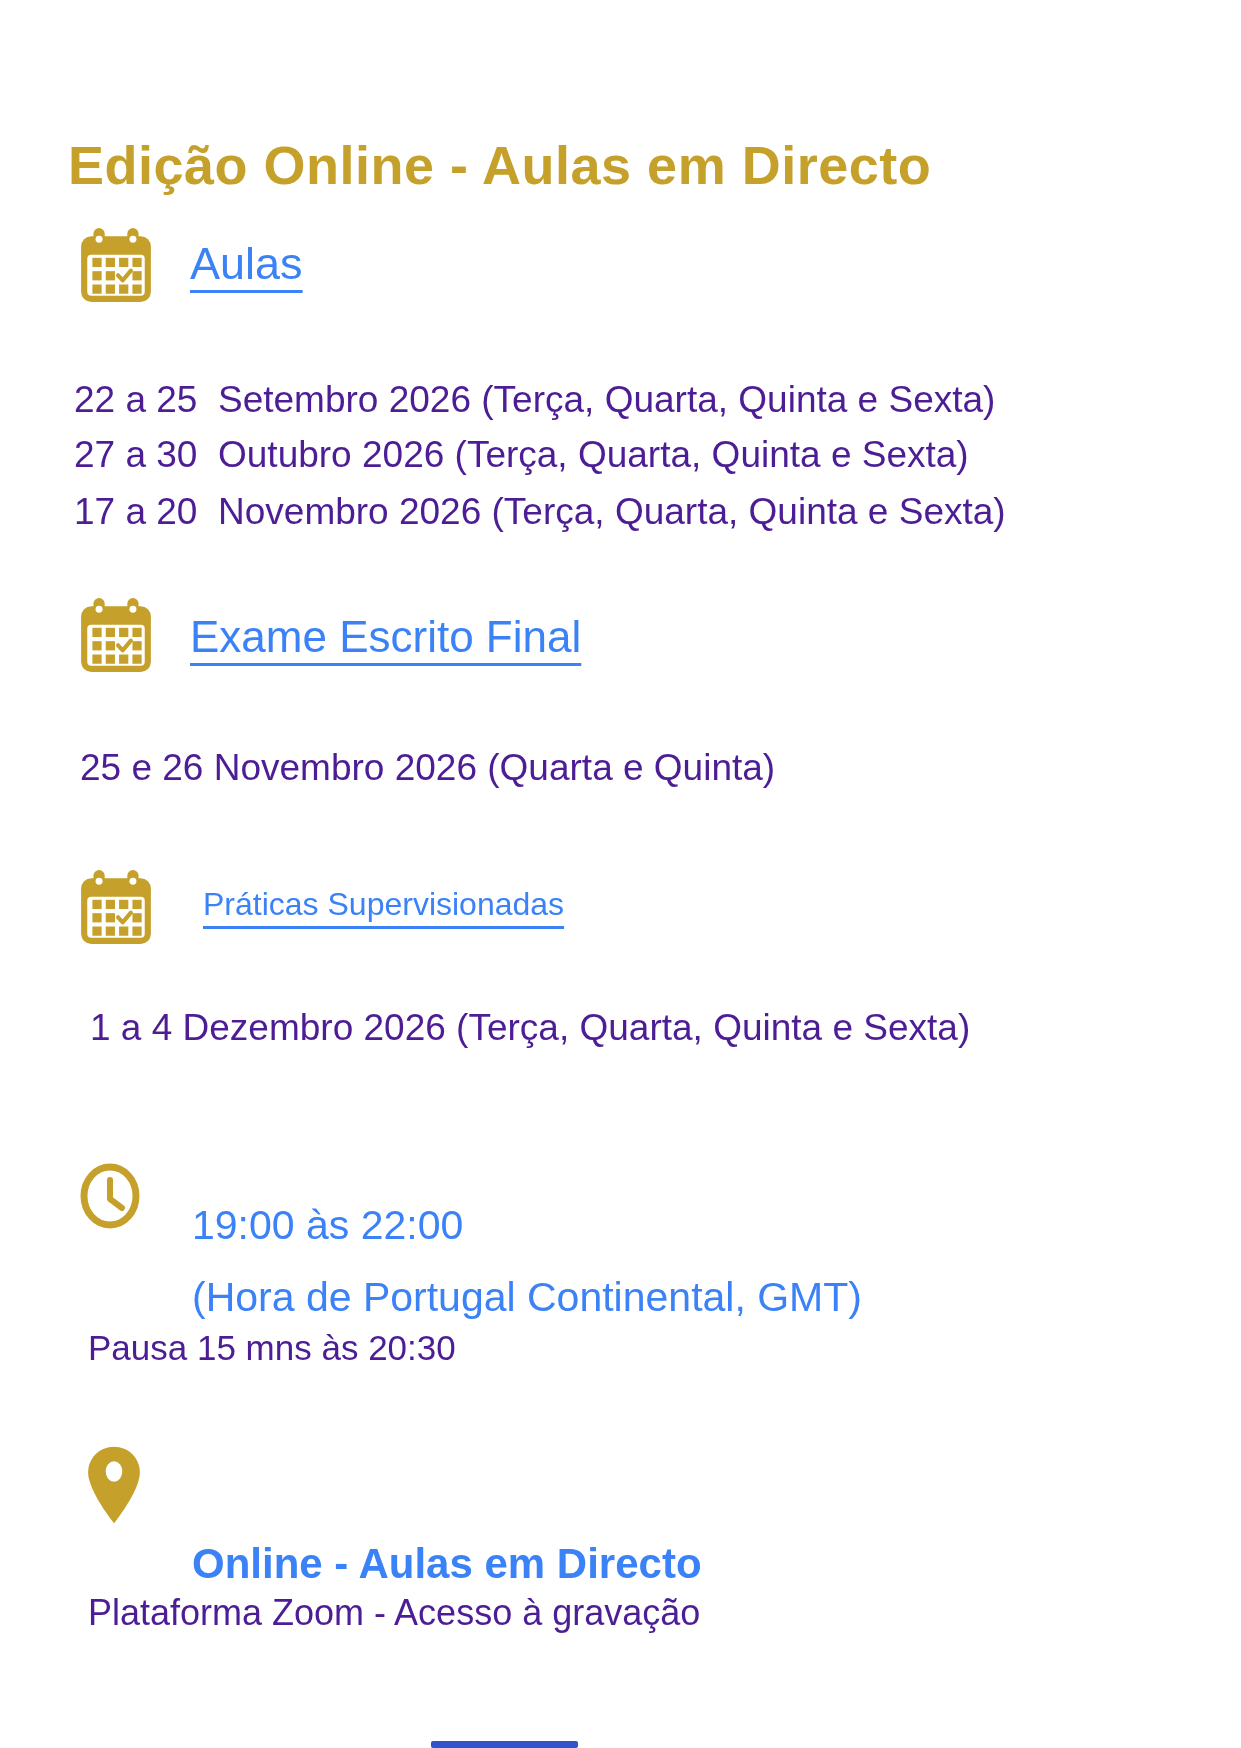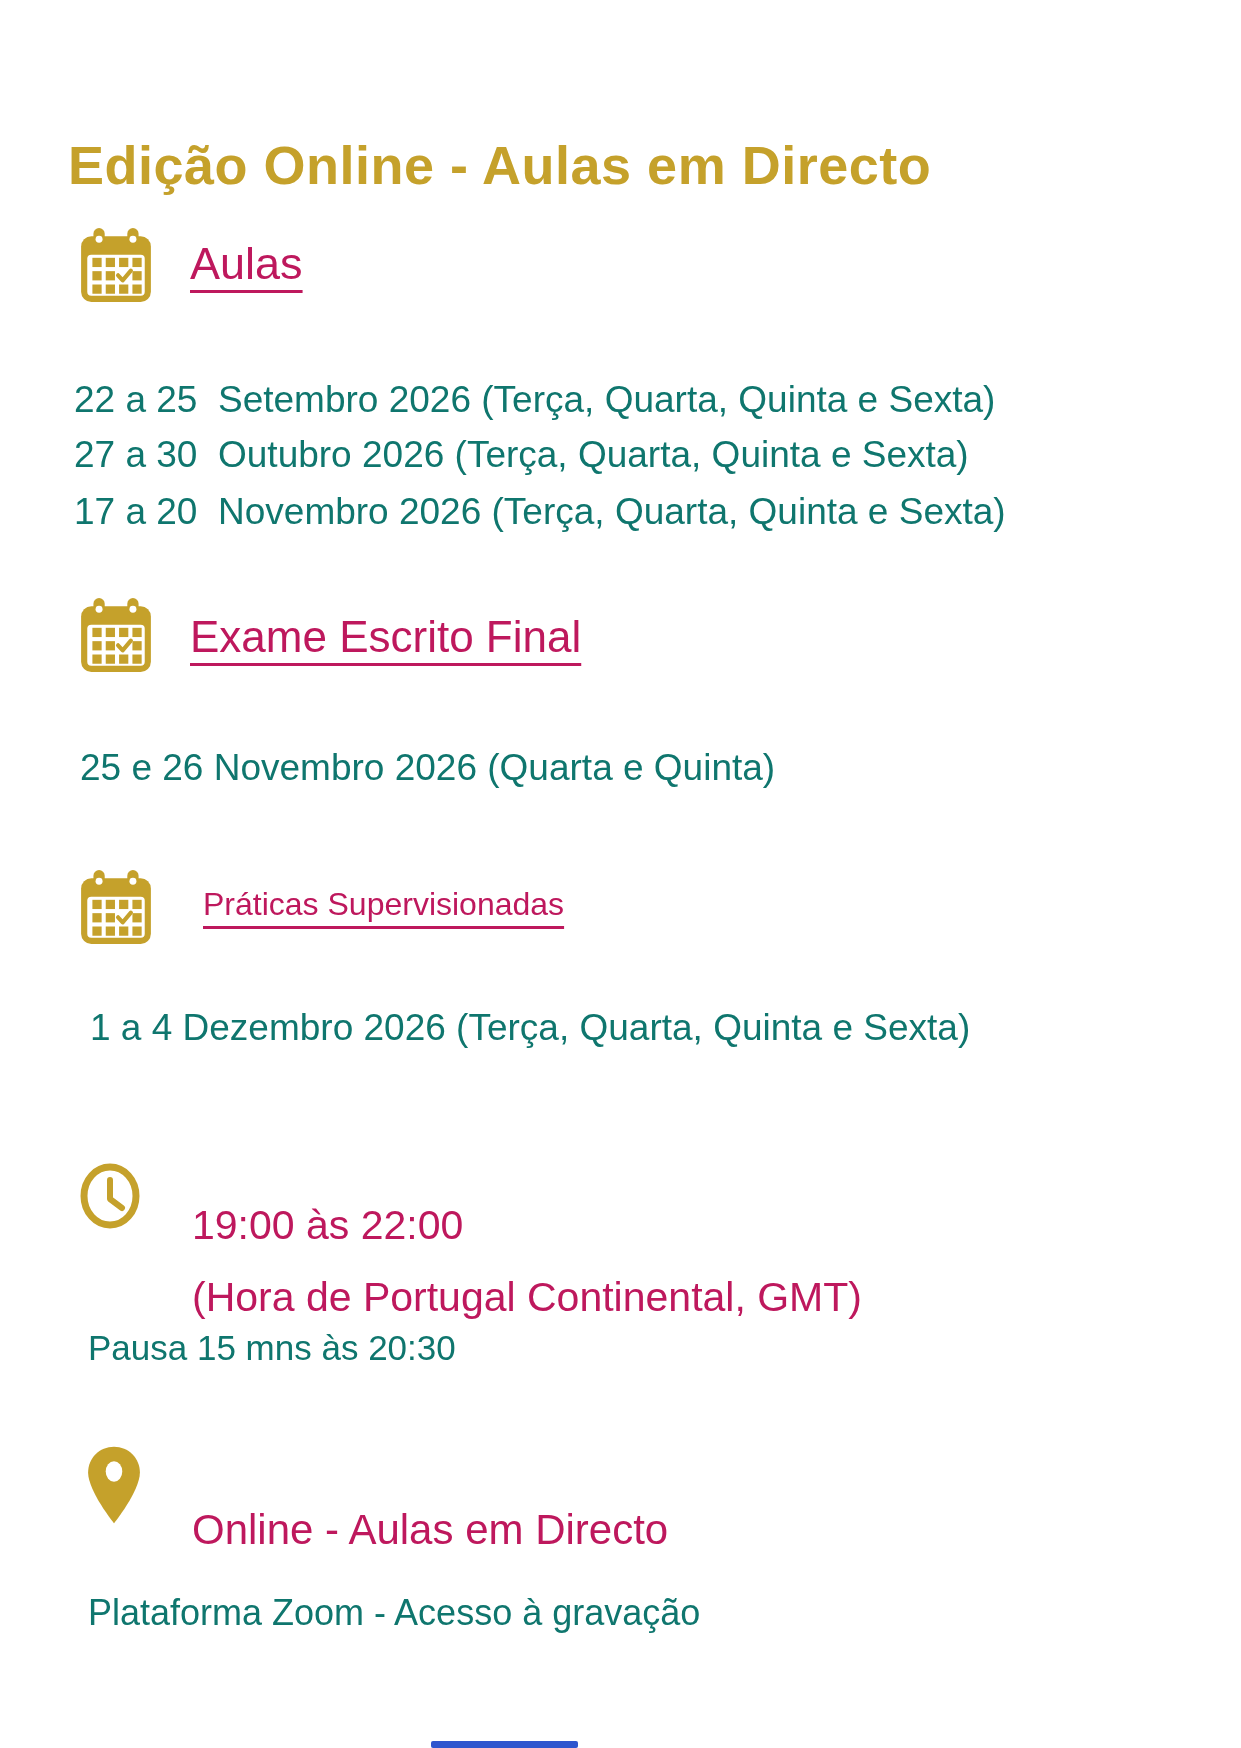--- a/index.html
+++ b/index.html
@@ -6,26 +6,26 @@
   body{
     width:1241px;height:1748px;background:#ffffff;position:relative;
     font-family:"Liberation Sans", sans-serif;overflow:hidden;
   }
   .abs{position:absolute;}
   .title{
     left:68px;top:94px;font-size:54px;font-weight:800;letter-spacing:0.5px;
     color:#C5A12B;white-space:pre;margin-top:40px;
   }
   .heading{
-    font-size:45px;color:#be185d;
+    font-size:45px;color:#3b82f6;
     text-decoration:underline;text-decoration-thickness:3px;text-underline-offset:11px;
     white-space:pre;
   }
   .heading.nolink{text-decoration:none;margin-top:32px;}
-  .bodytext{font-size:37px;color:#0f766e;white-space:pre;line-height:55px;}
+  .bodytext{font-size:37px;color:#4c1d95;white-space:pre;line-height:55px;}
   .icon-box{width:76px;display:flex;justify-content:center;}
   svg{display:block;}
   .bottom-bar{
     left:431px;top:1741px;width:147px;height:7px;background:#2E55CE;border-radius:2px;
   }
 </style>
 </head>
 <body>
 
 <div class="abs title">Edição Online - Aulas em Directo</div>
@@ -119,16 +119,16 @@
 <div class="abs heading nolink" style="left:192px;top:1170px;font-size:41px;">19:00 às 22:00</div>
 <div class="abs heading nolink" style="left:192px;top:1242px;font-size:41px;">(Hora de Portugal Continental, GMT)</div>
 <div class="abs bodytext" style="left:88px;top:1320px;font-size:35px;">Pausa 15 mns às 20:30</div>
 
 <div class="abs icon-box" style="left:76px;top:1444px;">
   <svg width="58" height="84" viewBox="0 0 56 80" aria-hidden="true">
     <path d="M28 2 C14 2 3 13 3 27 c0 18 25 49 25 49 s25 -31 25 -49 C53 13 42 2 28 2 Z" fill="#C5A12B"></path>
     <ellipse cx="28" cy="26" rx="8" ry="10" fill="#ffffff"></ellipse>
   </svg>
 </div>
-<div class="abs heading nolink" style="left:192px;top:1474px;font-size:42px;">Online - Aulas em Directo</div>
+<div class="abs heading nolink" style="left:192px;top:1508px;font-size:42px;font-weight:bold;">Online - Aulas em Directo</div>
 <div class="abs bodytext" style="left:88px;top:1585px;font-size:36px;">Plataforma Zoom - Acesso à gravação</div>
 
 <div class="abs bottom-bar"></div>
 
 </body></html>

